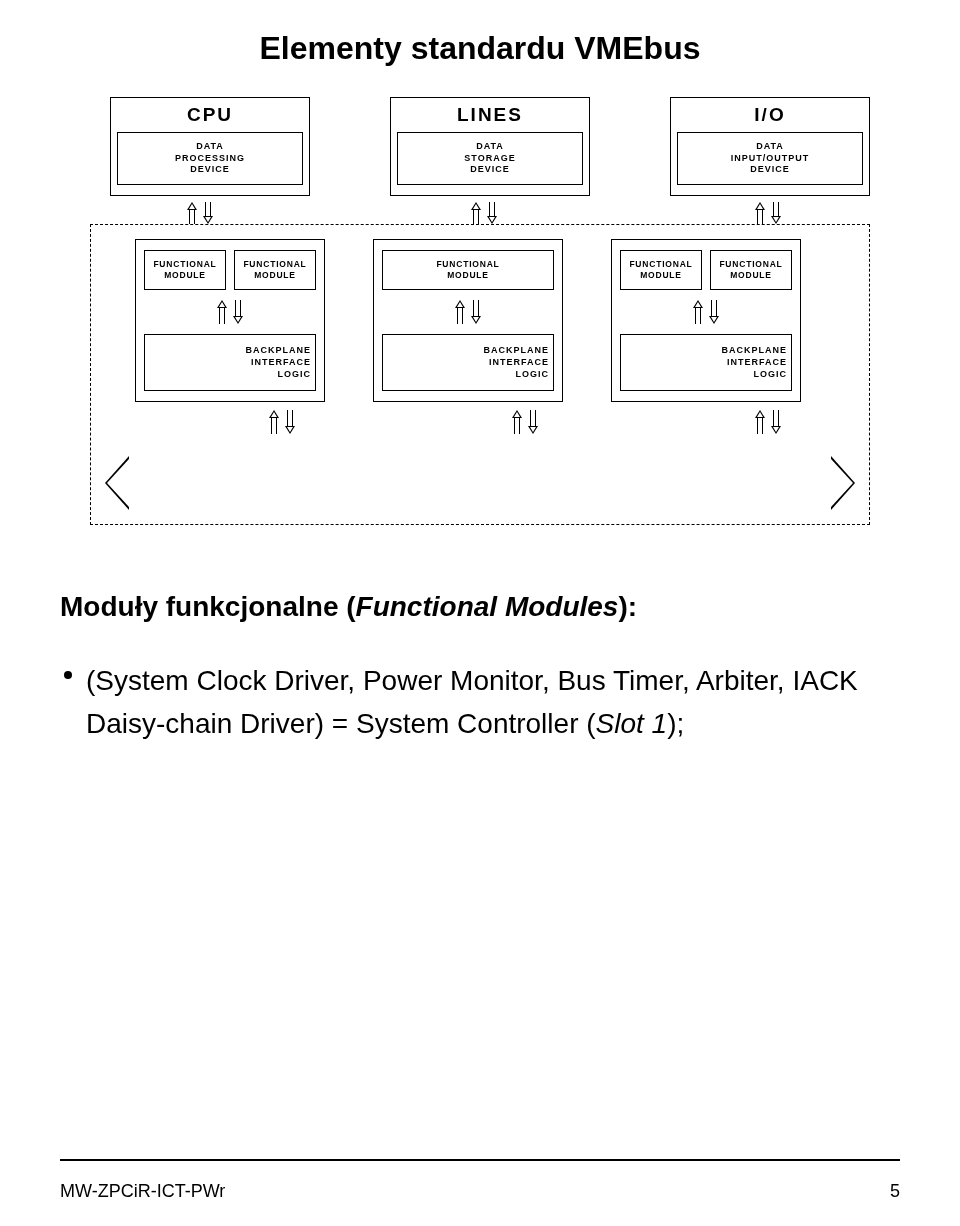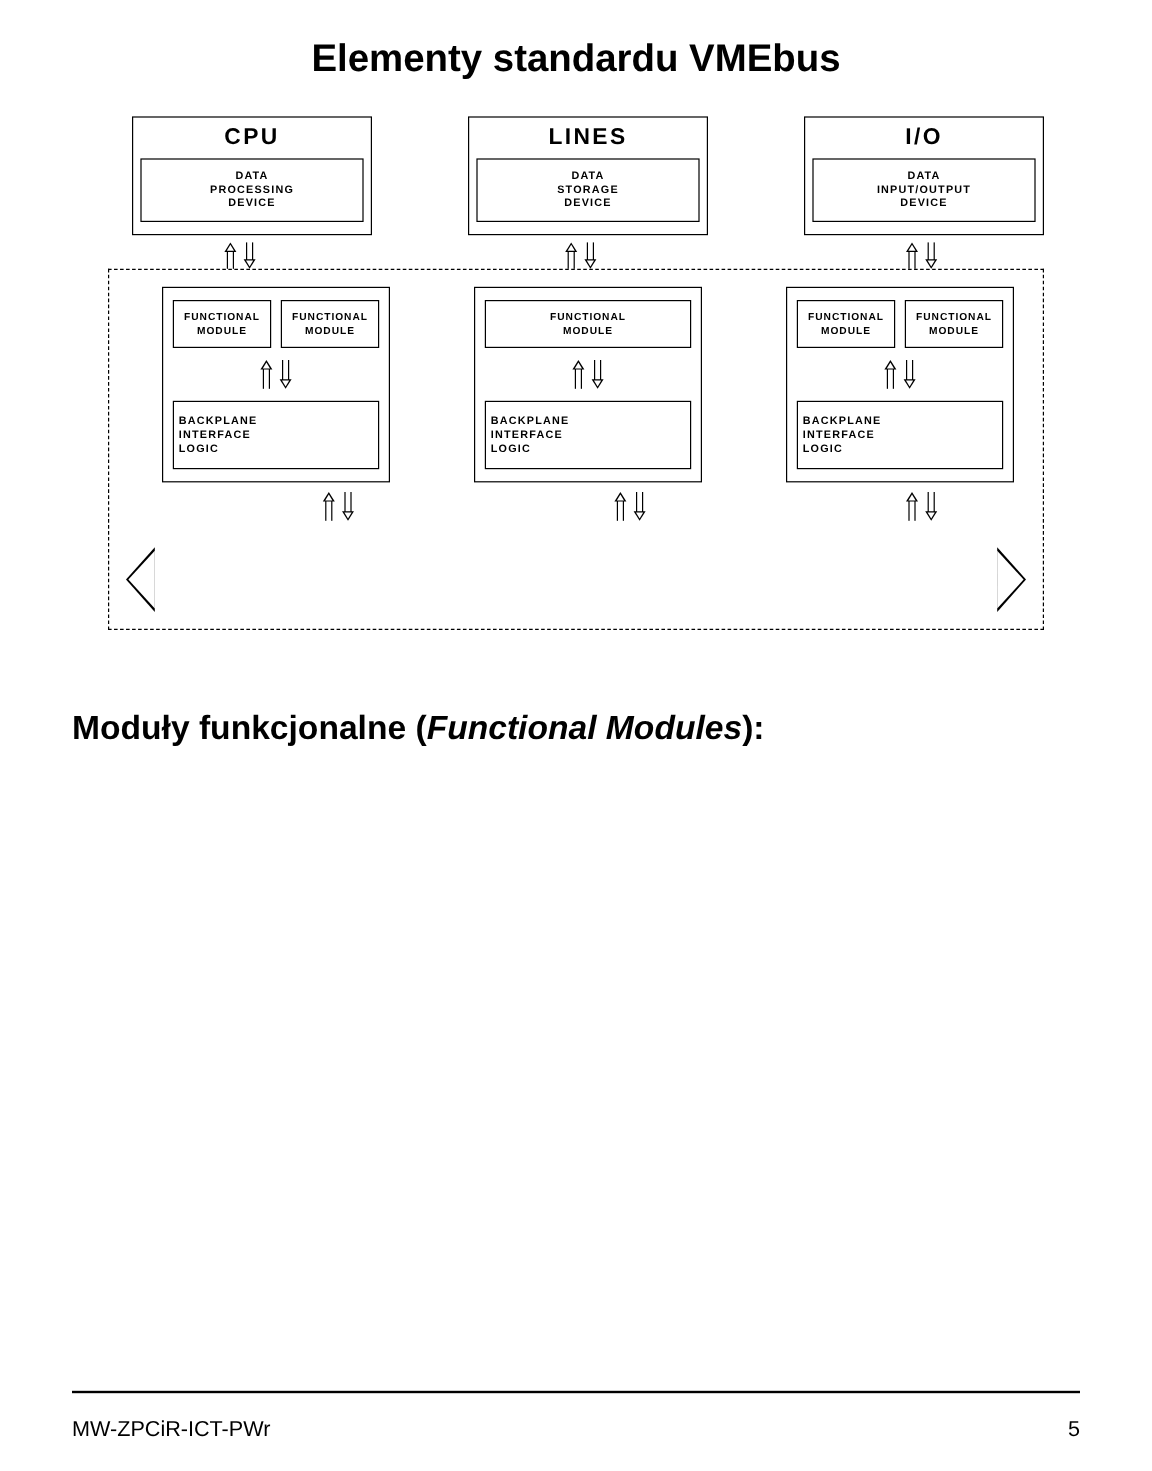--- a/index.html
+++ b/index.html
@@ -128,21 +128,21 @@
     border-left: 1.2px solid #000;
     border-right: 1.2px solid #000;
   }
   .dashed-container {
     border: 1.5px dashed #000;
     padding: 14px 14px 14px 14px;
     position: relative;
   }
   .card-row {
     display: flex;
-    gap: 70px;
+    gap: 48px;
     justify-content: flex-start;
     margin-left: 6px;
     margin-bottom: 8px;
     padding-left: 24px;
   }
   .card {
     border: 1.5px solid #000;
     width: 190px;
     padding: 10px 8px;
   }
@@ -160,21 +160,21 @@
     text-align: center;
     padding: 8px 2px;
     line-height: 1.3;
   }
   .fm-single .fm-box { width: 100%; }
   .bil-box {
     border: 1.5px solid #000;
     font-size: 9px;
     font-weight: bold;
     letter-spacing: 1px;
-    text-align: left;
+    text-align: right;
     padding: 10px 4px;
     line-height: 1.3;
     margin-top: 10px;
   }
   .card-inner-arrows {
     display: flex;
     justify-content: center;
   }
   .signal-bus {
     position: relative;
@@ -434,20 +434,23 @@
         <div class="bus-right"></div>
       </div>
     </div>
   </div>
 
   <div class="content">
     <div class="subtitle">
       <span>Moduły funkcjonalne (</span><span class="em">Functional Modules</span><span>):</span>
     </div>
     <ul class="modules">
+      <li>
+        <span>(System Clock Driver, Power Monitor, Bus Timer, Arbiter, IACK Daisy-chain Driver) = System Controller (</span><span class="em">Slot 1</span><span>);</span>
+      </li>
     </ul>
   </div>
 
   <div class="footer">
     <span>MW-ZPCiR-ICT-PWr</span>
     <span>5</span>
   </div>
 
 </div>
 

